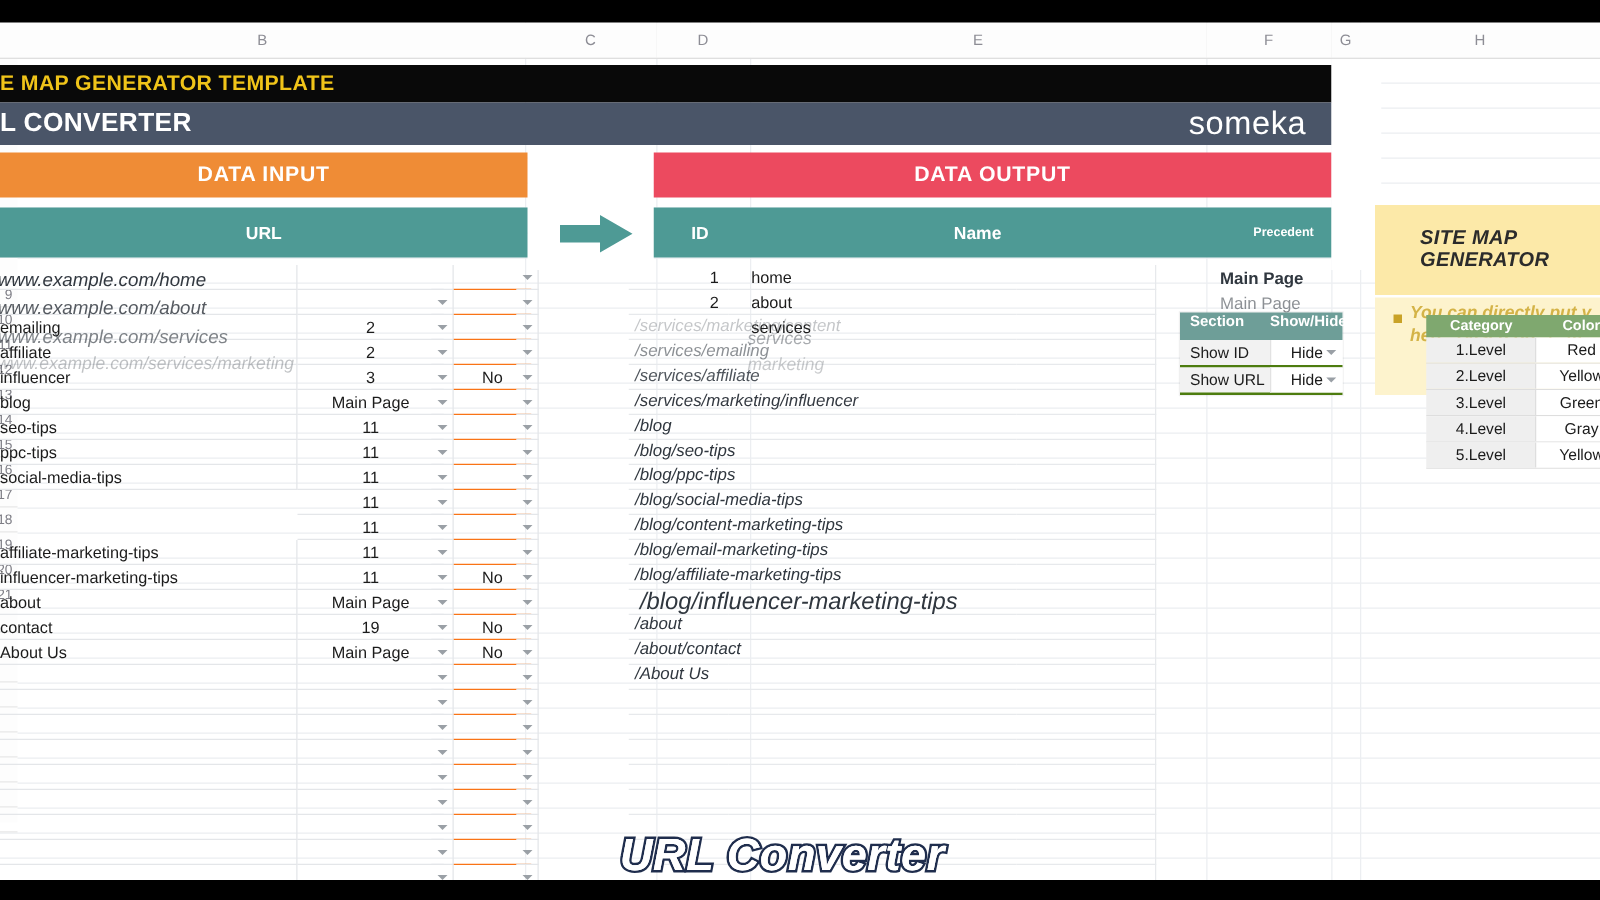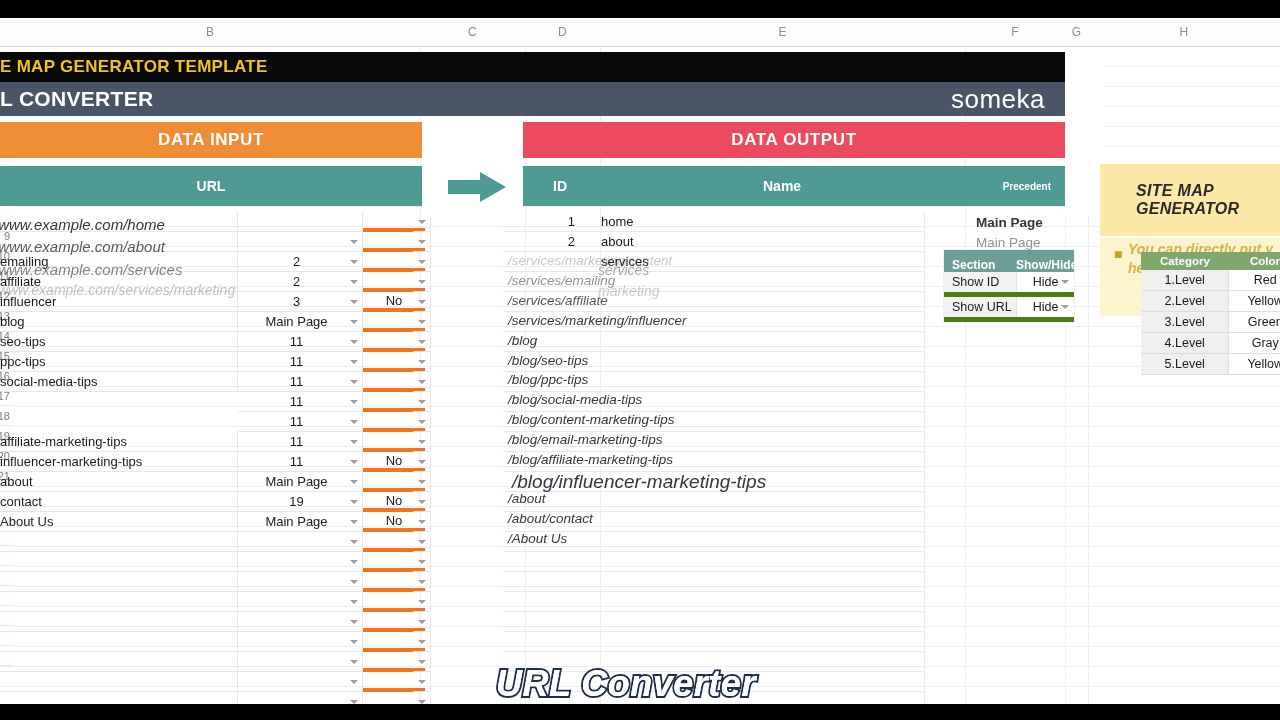--- a/index.html
+++ b/index.html
@@ -76,21 +76,21 @@
   .irow .c-name{position:absolute;left:120px;width:238px;height:20px;display:flex;align-items:center;
         font-size:13px;color:#1b1b1b;box-sizing:border-box;
         border-bottom:1px solid #e4e6e9;border-right:1px solid #e4e6e9;}
   .irow .c-prec{position:absolute;left:358px;width:117px;height:20px;display:flex;align-items:center;
         justify-content:center;font-size:13px;color:#1b1b1b;box-sizing:border-box;
         border-bottom:1px solid #e4e6e9;}
   .irow .c-prec-dd{position:absolute;left:465px;width:18px;height:20px;box-sizing:border-box;
         border-bottom:1px solid #e4e6e9;border-right:1px solid #e4e6e9;}
   .irow .c-flag{position:absolute;left:483px;width:62px;height:20px;display:flex;align-items:center;
         justify-content:center;font-size:13px;color:#1b1b1b;box-sizing:border-box;
-        border-bottom:4px solid #f97316;}
+        border-bottom:1px solid #f97316;}
   .irow .c-flag-dd{position:absolute;left:533px;width:18px;height:20px;box-sizing:border-box;
         border-bottom:1px solid #e4e6e9;border-right:1px solid #e4e6e9;}
 
   .caret{position:absolute;right:4px;top:8px;width:0;height:0;
       border-left:4px solid transparent;border-right:4px solid transparent;border-top:4px solid #9aa0a6;}
 
   
   .outtable{position:absolute;left:503px;top:212px;width:422px;z-index:12;}
   .orow{position:relative;height:20px;}
   .orow .o-id{position:absolute;left:0;width:80px;height:20px;display:flex;align-items:center;
@@ -104,25 +104,25 @@
 
   
   .ghost{position:absolute;font-style:italic;font-size:13.5px;color:#30373f;white-space:nowrap;
       pointer-events:none;z-index:14;}
   .ghost-strong{color:#2c323a;}
 
   
   .sectiontbl{position:absolute;left:944px;top:250px;width:130px;z-index:30;
       box-shadow:0 0 0 1px rgba(0,0,0,.06);}
   .sectiontbl .st-head{display:flex;height:22px;background:#6e9e98;color:#fff;
-      font-size:12px;font-weight:700;align-items:flex-end;}
+      font-size:12px;font-weight:700;align-items:flex-start;}
   .sectiontbl .st-head .a{width:72px;padding-left:8px;box-sizing:border-box;}
   .sectiontbl .st-head .b{width:58px;text-align:center;box-sizing:border-box;}
   .sectiontbl .st-row{display:flex;height:20px;align-items:center;background:#f2f2f2;
-      font-size:12.5px;color:#1b1b1b;border-bottom:5px solid #4d7c0f;}
+      font-size:12.5px;color:#1b1b1b;border-bottom:2px solid #4d7c0f;}
   .sectiontbl .st-row .a{width:72px;padding-left:8px;box-sizing:border-box;}
   .sectiontbl .st-row .b{width:58px;text-align:center;background:#ffffff;height:20px;
       line-height:20px;box-sizing:border-box;position:relative;border-left:1px solid #e2e2e2;}
   .sectiontbl .st-row .b .caret{right:5px;top:8px;}
 
   
   .note{position:absolute;left:1100px;top:164px;width:200px;height:72px;background:#fce9a8;z-index:28;
       display:flex;align-items:center;}
   .note span{padding-left:36px;font-size:16px;font-weight:700;font-style:italic;color:#2b2b2b;letter-spacing:.3px;}
   .note2{position:absolute;left:1100px;top:238px;width:200px;height:78px;background:#fdf3cd;z-index:26;}

